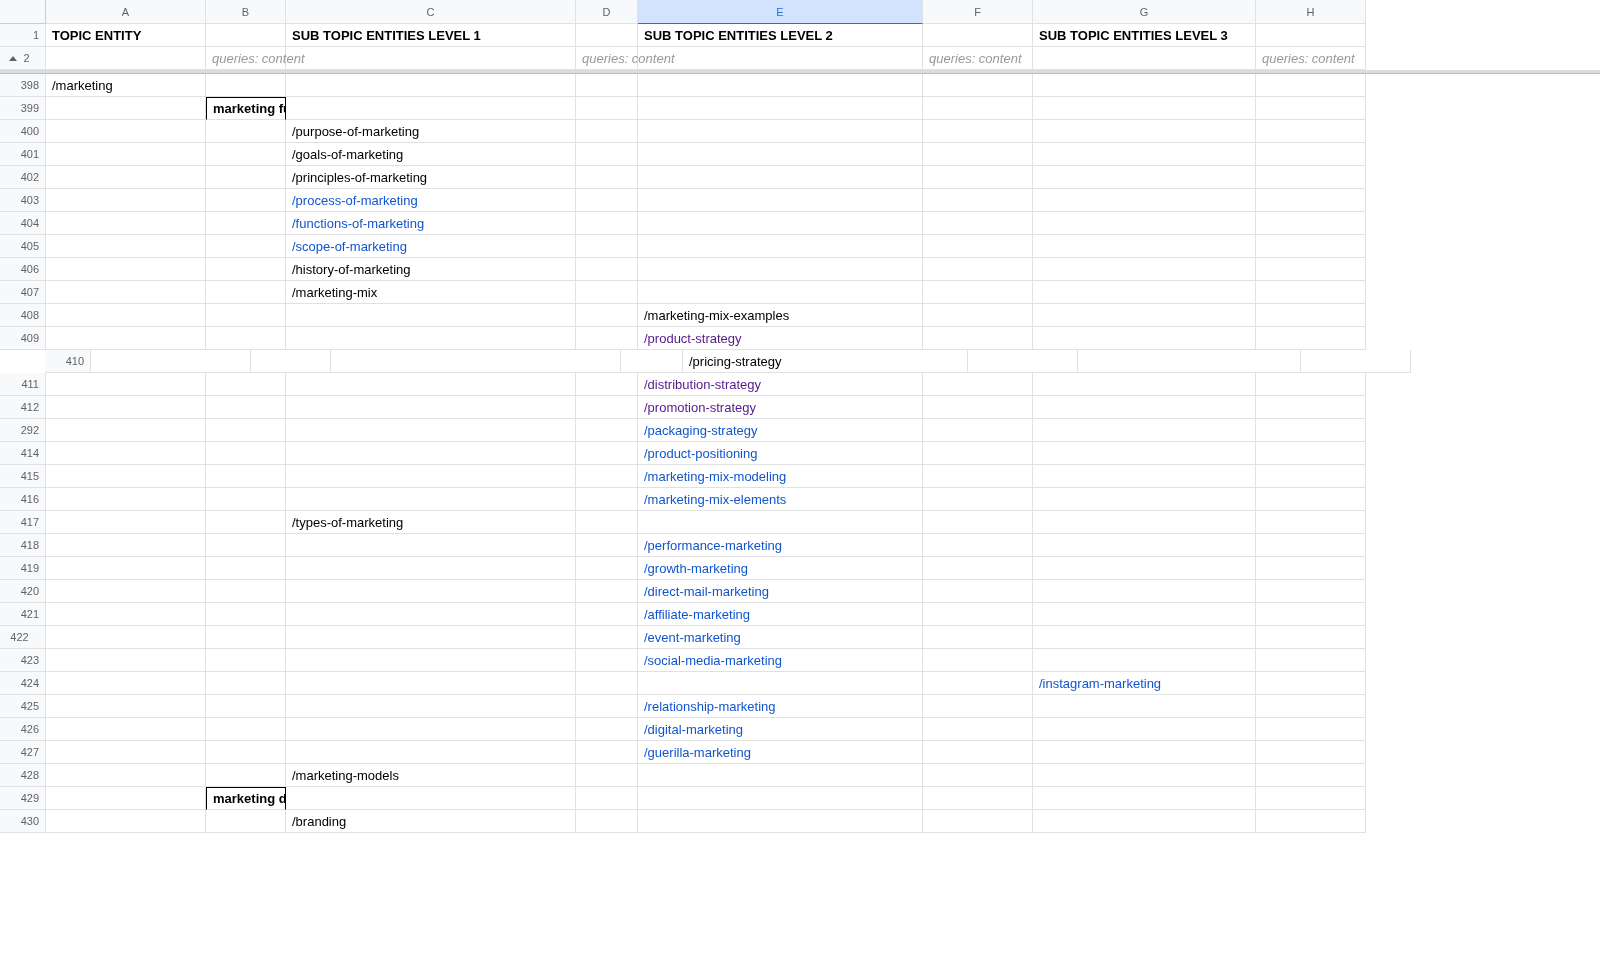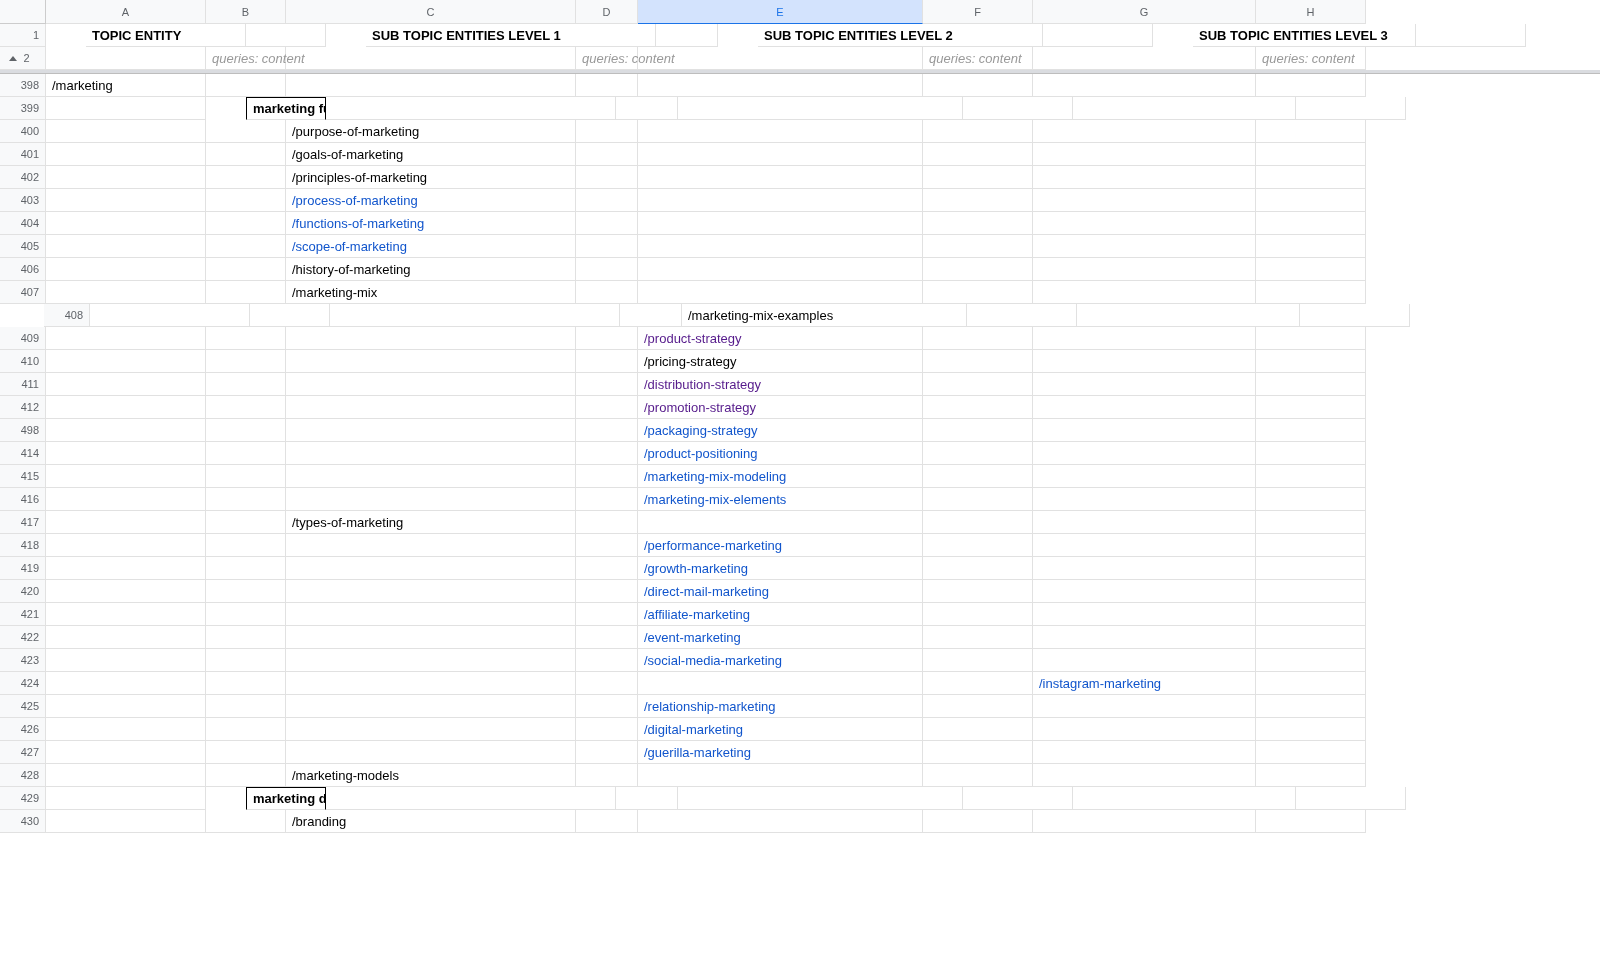--- a/index.html
+++ b/index.html
@@ -64,21 +64,21 @@
   }
   .w-a { width: 160px; }
   .w-b { width: 80px; }
   .w-c { width: 290px; }
   .w-d { width: 62px; }
   .w-e { width: 285px; }
   .w-f { width: 110px; }
   .w-g { width: 223px; }
   .w-h { width: 110px; }
 
-  .bold { font-weight: 700; margin-left: 40px; }
+  .bold { font-weight: 700; }
   .italic-grey { font-style: italic; color: #999; }
   .link-blue { color: #1155cc; }
   .link-purple { color: #551a8b; }
 
   .frozen-sep-h {
     height: 4px;
     background: #dadce0;
     border-bottom: 1px solid #bdbdbd;
   }
   .rowhdr .tri {
@@ -271,21 +271,21 @@
           <div class="cell w-a"></div>
           <div class="cell w-b"></div>
           <div class="cell w-c">/marketing-mix</div>
           <div class="cell w-d"></div>
           <div class="cell w-e"></div>
           <div class="cell w-f"></div>
           <div class="cell w-g"></div>
           <div class="cell w-h"></div>
         </div>
         <div class="row">
-          <div class="hdr rowhdr" style="height: 23px; margin-left: 44px;">
+          <div class="hdr rowhdr" style="height: 23px;">
             <span>408</span>
           </div>
           <div class="cell w-a"></div>
           <div class="cell w-b"></div>
           <div class="cell w-c"></div>
           <div class="cell w-d"></div>
           <div class="cell w-e">/marketing-mix-examples</div>
           <div class="cell w-f"></div>
           <div class="cell w-g"></div>
           <div class="cell w-h"></div>
@@ -297,21 +297,21 @@
           <div class="cell w-a"></div>
           <div class="cell w-b"></div>
           <div class="cell w-c"></div>
           <div class="cell w-d"></div>
           <div class="cell w-e link-purple">/product-strategy</div>
           <div class="cell w-f"></div>
           <div class="cell w-g"></div>
           <div class="cell w-h"></div>
         </div>
         <div class="row">
-          <div class="hdr rowhdr" style="height: 23px;">
+          <div class="hdr rowhdr" style="height: 23px; margin-left: 45px;">
             <span>410</span>
           </div>
           <div class="cell w-a"></div>
           <div class="cell w-b"></div>
           <div class="cell w-c"></div>
           <div class="cell w-d"></div>
           <div class="cell w-e">/pricing-strategy</div>
           <div class="cell w-f"></div>
           <div class="cell w-g"></div>
           <div class="cell w-h"></div>
@@ -337,21 +337,21 @@
           <div class="cell w-b"></div>
           <div class="cell w-c"></div>
           <div class="cell w-d"></div>
           <div class="cell w-e link-purple">/promotion-strategy</div>
           <div class="cell w-f"></div>
           <div class="cell w-g"></div>
           <div class="cell w-h"></div>
         </div>
         <div class="row">
           <div class="hdr rowhdr" style="height: 23px;">
-            <span>498</span>
+            <span>292</span>
           </div>
           <div class="cell w-a"></div>
           <div class="cell w-b"></div>
           <div class="cell w-c"></div>
           <div class="cell w-d"></div>
           <div class="cell w-e link-blue">/packaging-strategy</div>
           <div class="cell w-f"></div>
           <div class="cell w-g"></div>
           <div class="cell w-h"></div>
         </div>
@@ -453,21 +453,21 @@
           <div class="cell w-a"></div>
           <div class="cell w-b"></div>
           <div class="cell w-c"></div>
           <div class="cell w-d"></div>
           <div class="cell w-e link-blue">/affiliate-marketing</div>
           <div class="cell w-f"></div>
           <div class="cell w-g"></div>
           <div class="cell w-h"></div>
         </div>
         <div class="row">
-          <div class="hdr rowhdr" style="height: 23px;">
+          <div class="hdr rowhdr" style="height: 23px; justify-content: center;">
             <span>422</span>
           </div>
           <div class="cell w-a"></div>
           <div class="cell w-b"></div>
           <div class="cell w-c"></div>
           <div class="cell w-d"></div>
           <div class="cell w-e link-blue">/event-marketing</div>
           <div class="cell w-f"></div>
           <div class="cell w-g"></div>
           <div class="cell w-h"></div>

